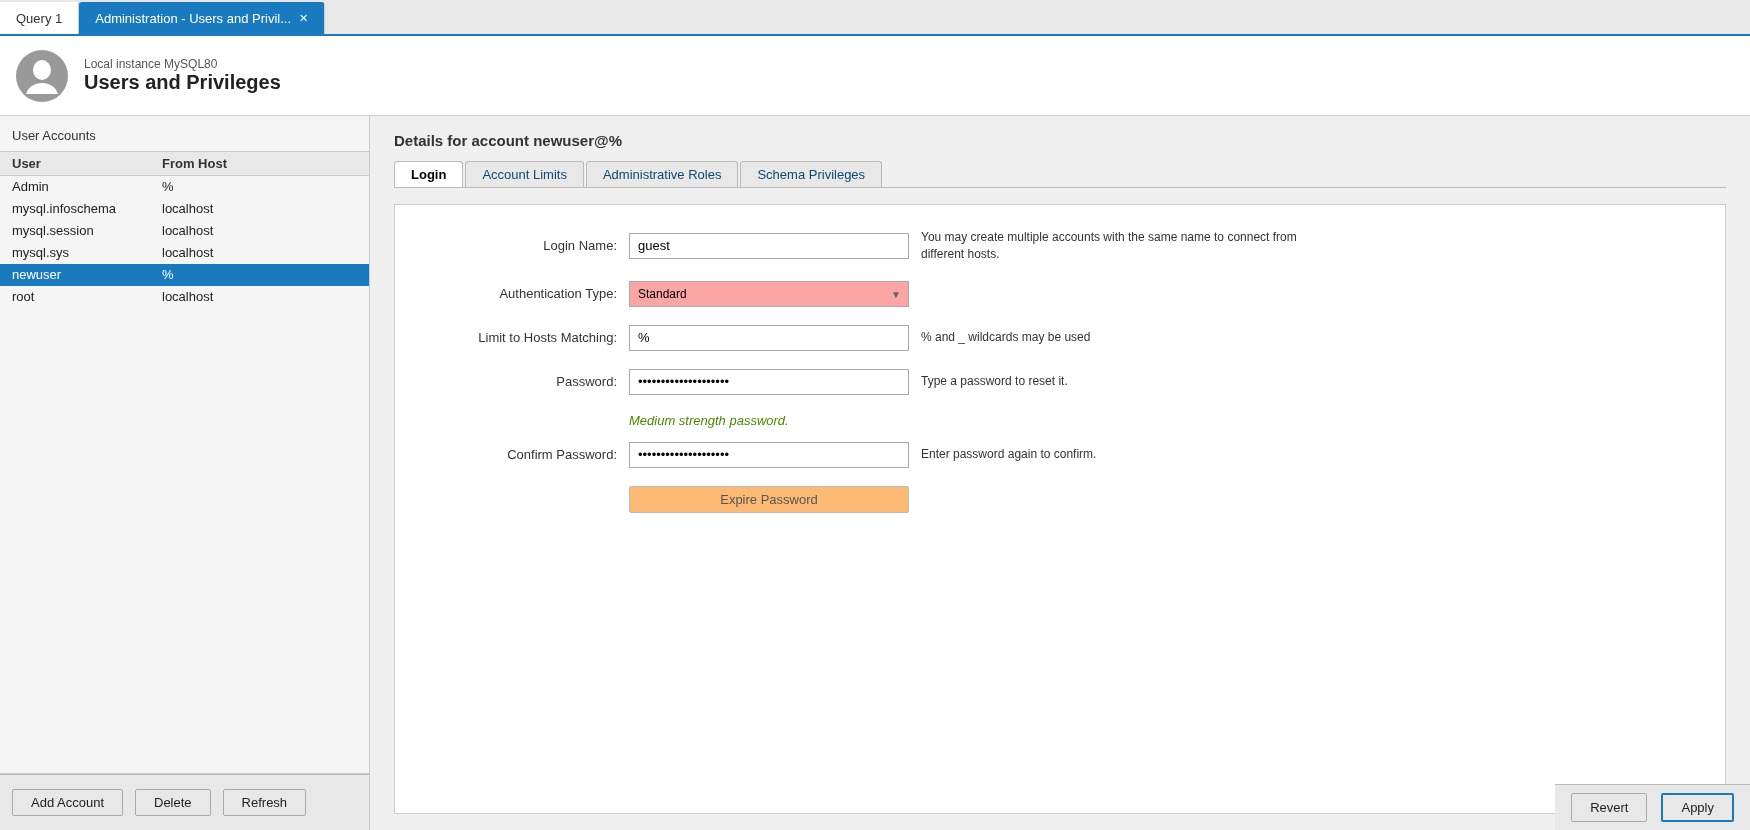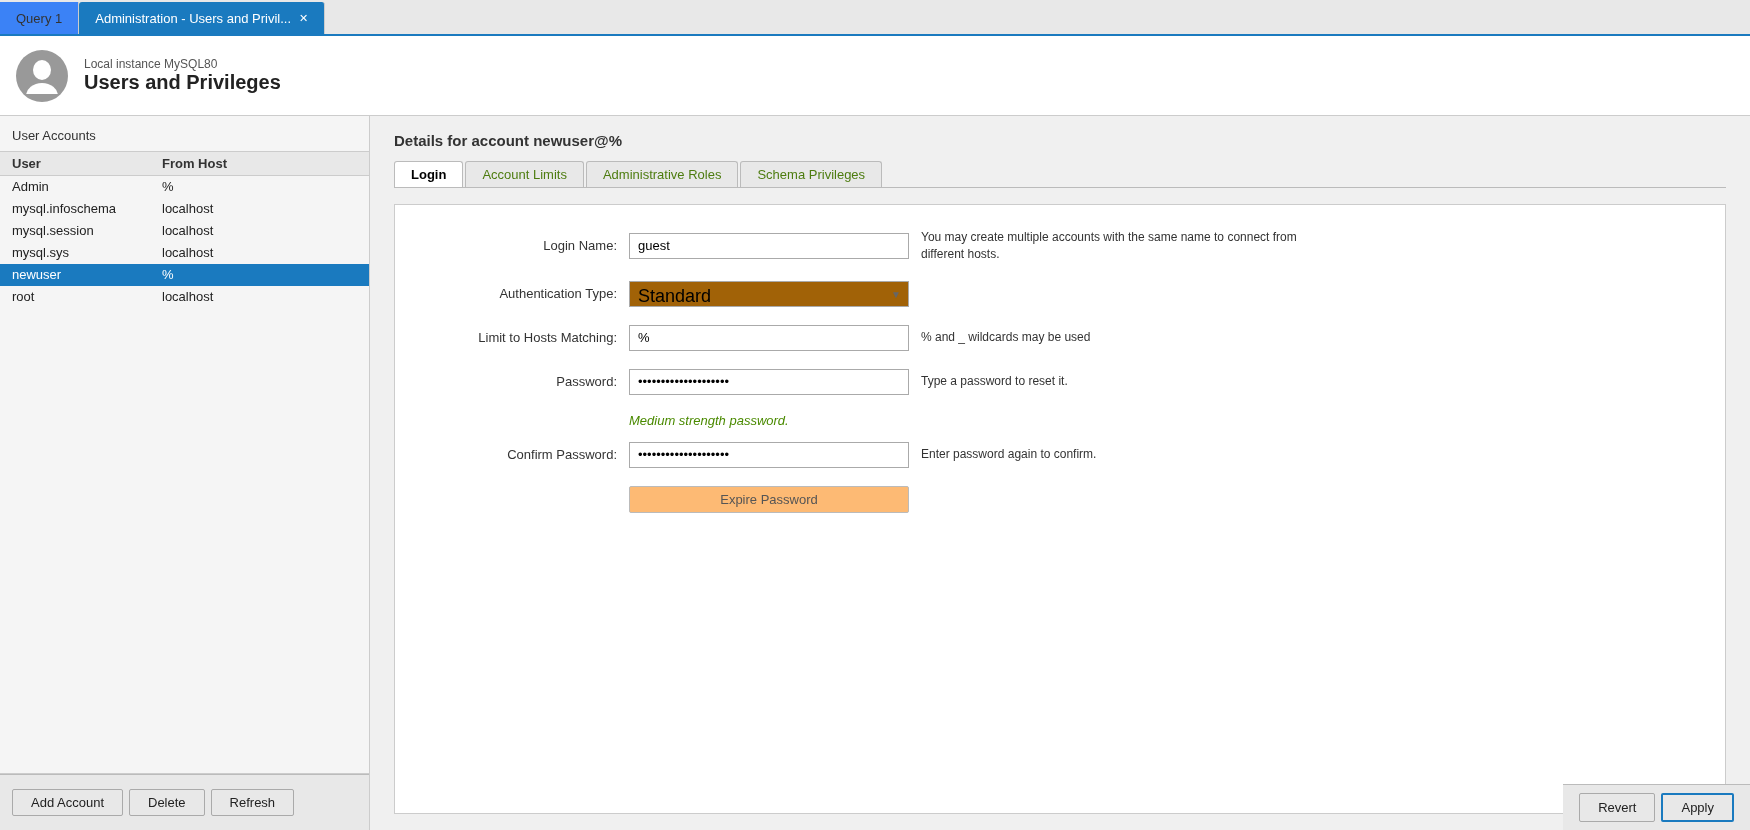--- a/index.html
+++ b/index.html
@@ -28,21 +28,21 @@
       font-size: 13px;
       cursor: pointer;
       border-right: 1px solid #ccc;
       height: 32px;
       display: flex;
       align-items: center;
       gap: 8px;
       color: #333;
     }
     .tab.inactive {
-      background: #3b82f6;
+      background: #ffffff;
       justify-content: center;
     }
     .tab.active {
       background: #1a7abf;
       color: #fff;
       border-radius: 3px 3px 0 0;
     }
     .tab .close-icon {
       font-size: 11px;
       cursor: pointer;
@@ -146,21 +146,21 @@
       display: flex;
       align-items: center;
       justify-content: space-between;
       background: #e8e8e8;
       border-top: 1px solid #bbb;
       padding: 8px 12px;
       height: 56px;
     }
     .bottom-left-buttons {
       display: flex;
-      gap: 6px;
+      gap: 12px;
       border-radius: 13px;
     }
     .btn {
       padding: 5px 18px;
       font-size: 13px;
       border: 1px solid #aaa;
       background: #e8e8e8;
       cursor: pointer;
       border-radius: 2px;
       color: #222;
@@ -198,21 +198,21 @@
     }
     .panel-tab {
       padding: 5px 16px;
       cursor: pointer;
       border: 1px solid #bbb;
       border-bottom: none;
       background: #e8e8e8;
       margin-right: 2px;
       border-radius: 3px 3px 0 0;
       font-size: 13px;
-      color: #4d7c0f;
+      color: #0c4a6e;
     }
     .panel-tab.active {
       background: #fff;
       border-color: #bbb;
       font-weight: bold;
       color: #000;
     }
 
     
     .form-area {
@@ -250,22 +250,22 @@
     }
     .form-select-wrapper {
       position: relative;
       display: inline-block;
       width: 280px;
     }
     .form-select {
       width: 280px;
       padding: 4px 28px 4px 8px;
       border: 1px solid #aaa;
-      background: #a16207;
-      font-size: 18px;
+      background: #fca5a5;
+      font-size: 12px;
       height: 26px;
       appearance: none;
       -webkit-appearance: none;
       cursor: pointer;
     }
     .select-arrow {
       position: absolute;
       right: 8px;
       top: 50%;
       transform: translateY(-50%);
@@ -423,16 +423,16 @@
 
       <div class="expire-row">
         <button class="btn-expire">Expire Password</button>
       </div>
 
     </div>
   </div>
 
 </div>
 
-<div style="position:fixed;bottom:0;right:0;display:flex;gap:6px;padding:8px 16px;background:#e8e8e8;border-top:1px solid #bbb;z-index:10;">
+<div style="position:fixed;bottom:0;right:0;display:flex;gap:14px;padding:8px 16px;background:#e8e8e8;border-top:1px solid #bbb;z-index:10;">
   <button class="btn">Revert</button>
   <button class="btn primary">Apply</button>
 </div>
 
 </body></html>

